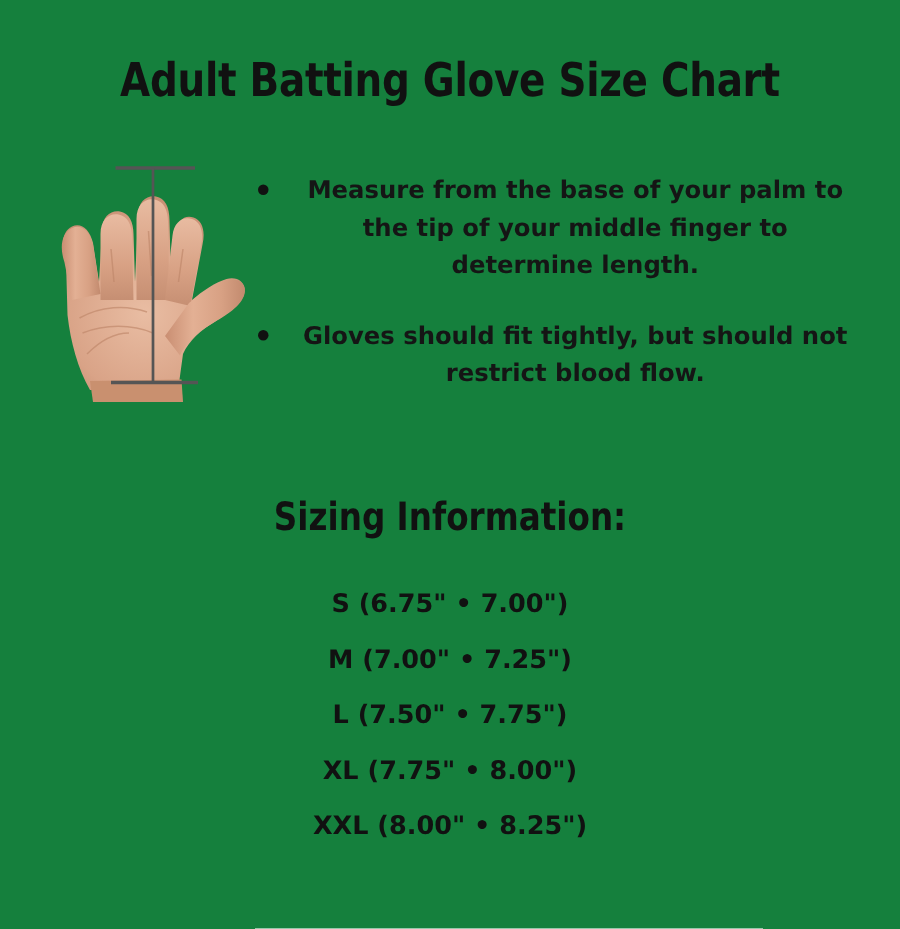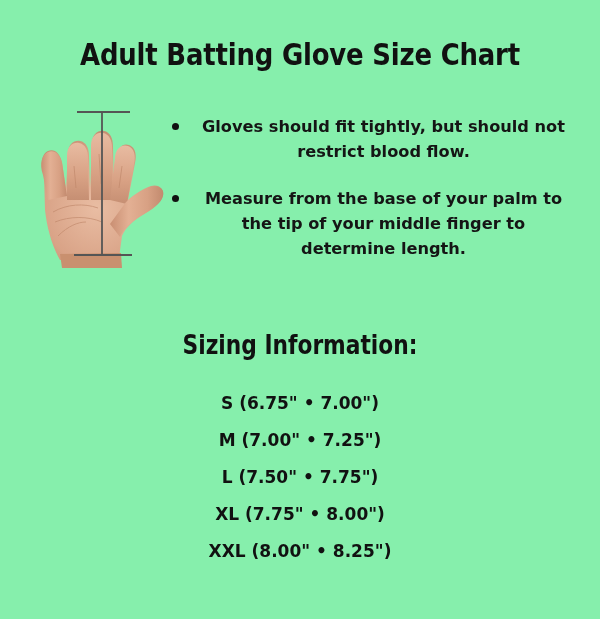--- a/index.html
+++ b/index.html
@@ -14,21 +14,21 @@
     overflow: hidden;
     font-family: "Liberation Sans", sans-serif;
     color: #111111;
     position: relative;
   }
 
   #page {
     position: relative;
     width: 600px;
     height: 619px;
-    background: #86efac;
+    background: #15803d;
   }
 
   
   .chart-title {
     position: absolute;
     left: 0;
     top: 36px;
     width: 600px;
     text-align: center;
     font-family: "DejaVu Sans Condensed", "Liberation Sans Narrow", "Liberation Sans", sans-serif;
@@ -187,25 +187,25 @@
         <line x1="55" y1="16" x2="108" y2="16" stroke-width="2.2"></line>
         <line x1="80" y1="16" x2="80" y2="159" stroke-width="1.8"></line>
         <line x1="52" y1="159" x2="110" y2="159" stroke-width="2.2"></line>
       </g>
     </svg>
   </div>
 
   <div class="bullet-list">
     <div class="bullet-item">
       <span class="bullet-dot"></span>
-      <span class="bullet-text">Gloves should fit tightly, but should not restrict blood flow.</span>
+      <span class="bullet-text">Measure from the base of your palm to the tip of your middle finger to determine length.</span>
     </div>
     <div class="bullet-item">
       <span class="bullet-dot"></span>
-      <span class="bullet-text">Measure from the base of your palm to the tip of your middle finger to determine length.</span>
+      <span class="bullet-text">Gloves should fit tightly, but should not restrict blood flow.</span>
     </div>
   </div>
 
   <div class="sizing-heading">Sizing Information:</div>
 
   <div class="size-list">
     <div class="size-row">S (6.75" • 7.00")</div>
     <div class="size-row">M (7.00" • 7.25")</div>
     <div class="size-row">L (7.50" • 7.75")</div>
     <div class="size-row">XL (7.75" • 8.00")</div>

